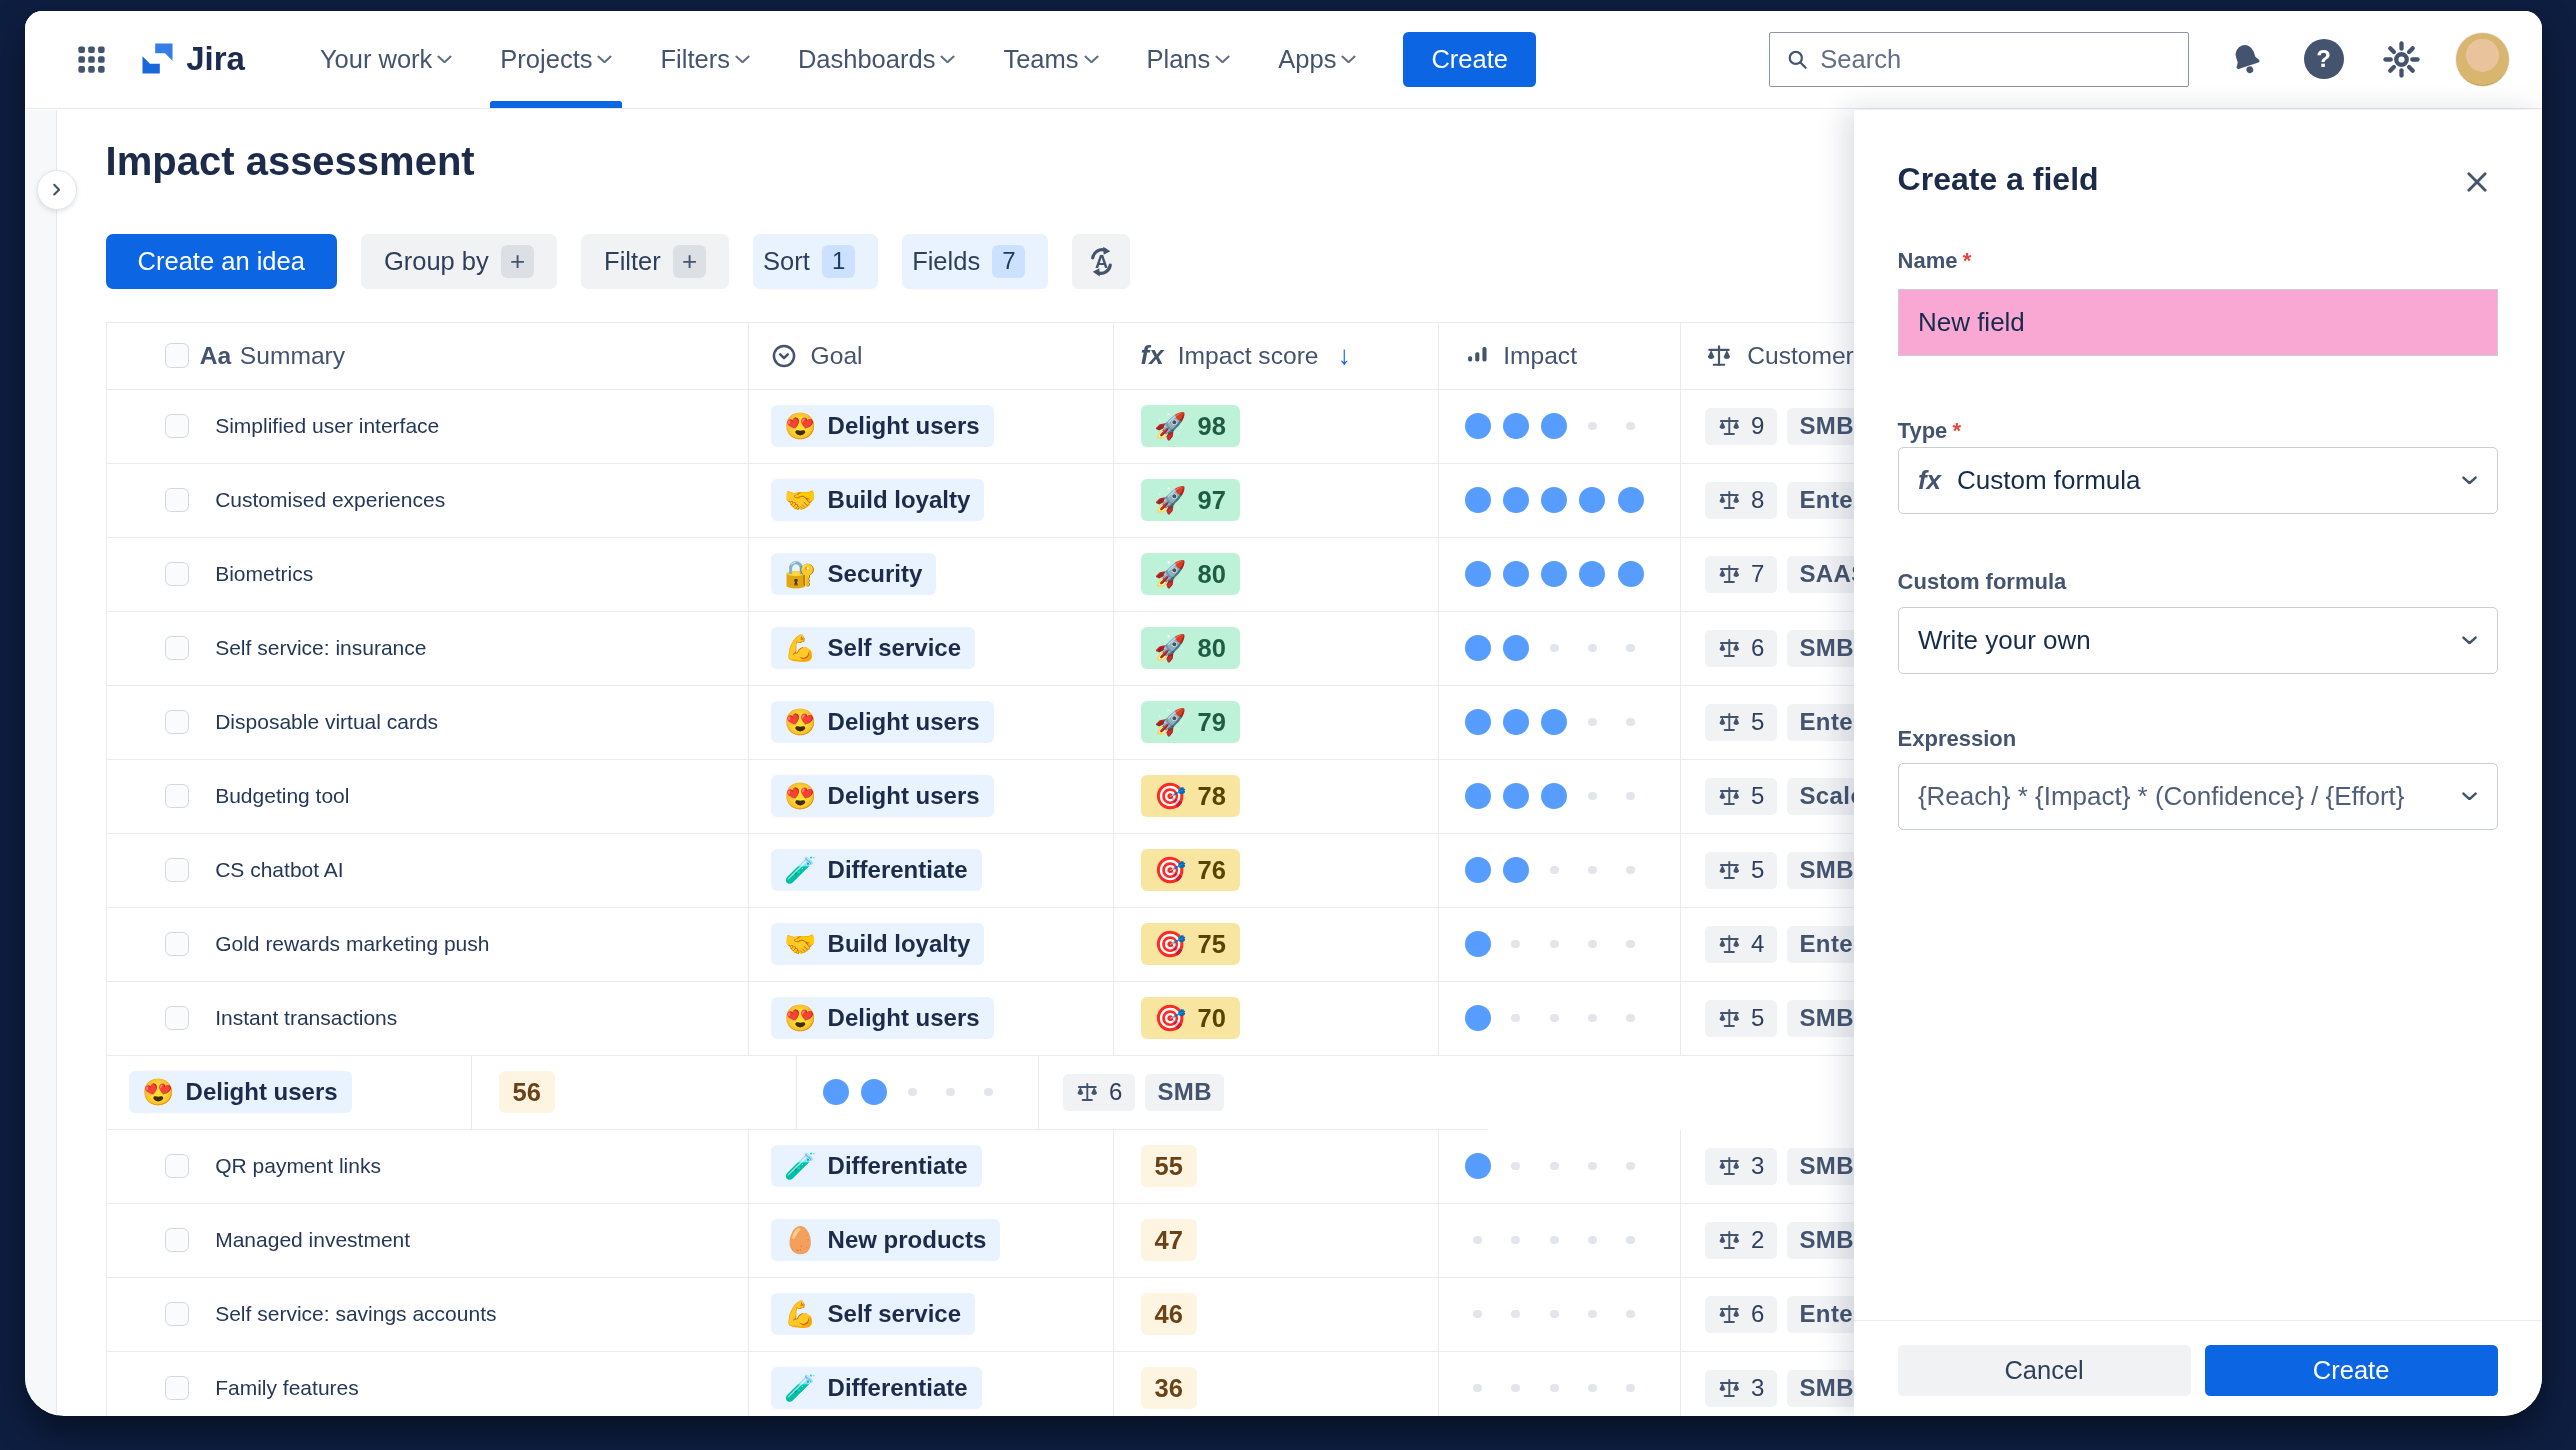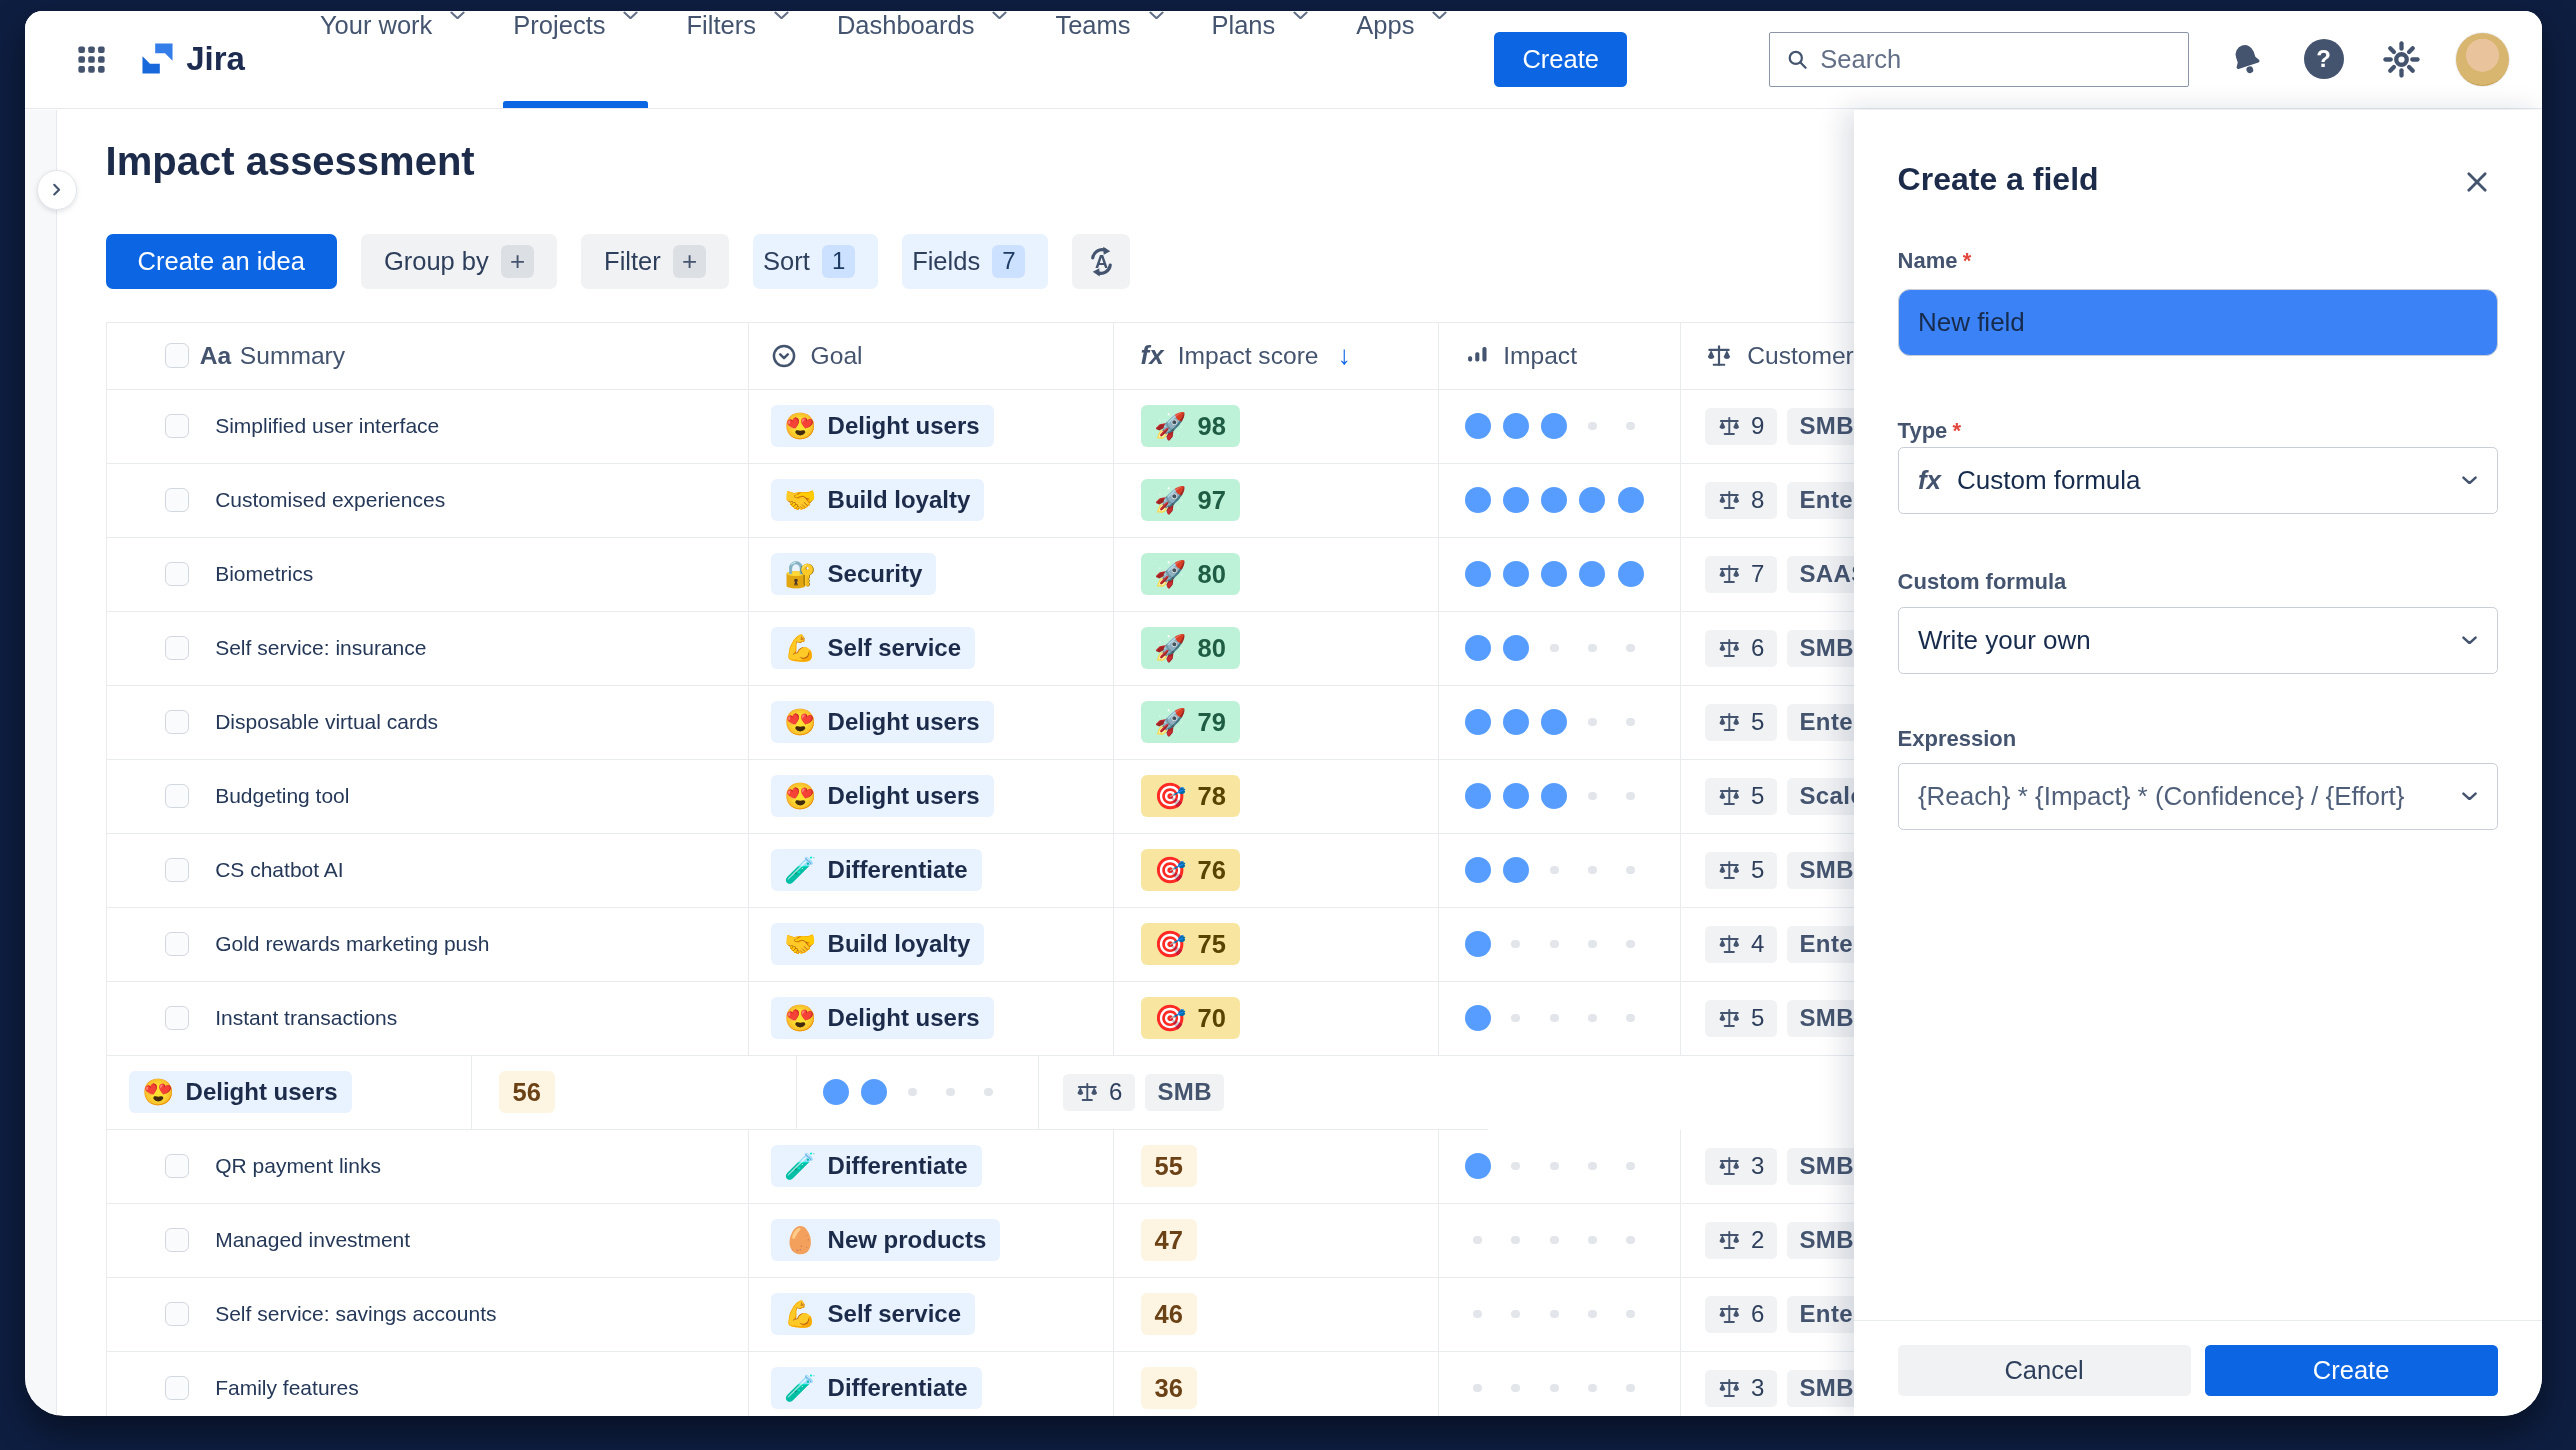--- a/index.html
+++ b/index.html
@@ -21,21 +21,21 @@
   .topnav {
     position:absolute; left:0; top:0; width:100%; height:98px;
     background:#fff; border-bottom:1.8px solid #E7E9EE;
     display:flex; align-items:center; padding:0 32px 0 49px;
   }
   .appgrid { width:35px; height:35px; flex:0 0 auto; cursor:pointer; }
   .logo { display:flex; gap:10.6px; margin-left:30px; }
   .logo-text { font-size:33px; font-weight:700; color:#1D2B50; }
   .nav-items { display:flex; align-items:center; height:100%; margin-left:51px; }
   .nav-item {
-    position:relative; height:100%; display:flex; gap:18px;
+    position:relative; height:100%; display:flex; align-items:center; gap:5px;
     padding:0 24px; font-size:25.5px; font-weight:500; color:#44546F; cursor:pointer;
     white-space:nowrap;
   }
   .nav-item.active::after {
     content:""; position:absolute; left:14px; right:14px; bottom:0; height:6.2px;
     background:#0C66E4; border-radius:2.6px 2.6px 0 0;
   }
   .chev { width:15px; height:8.8px; }
   .create-btn {
     margin-left:23px; background:#0C66E4; color:#fff; font-size:25.5px; font-weight:500;
@@ -145,23 +145,23 @@
     position:absolute; left:1829px; top:99px; width:688px; bottom:0; background:#fff;
     box-shadow:-8.8px 0 26px rgba(9,30,66,.14); z-index:10;
   }
   .panel-inner { position:absolute; left:44px; right:44px; top:0; bottom:0; }
   .panel-title { position:absolute; left:0; top:51px; font-size:32px; font-weight:600; color:#1C2B4A; }
   .panel-close { position:absolute; right:3.5px; top:55px; width:35px; height:35px; cursor:pointer;
     display:flex; align-items:center; justify-content:center; }
   .flabel { position:absolute; left:0; font-size:22px; font-weight:600; color:#44546F; }
   .req { color:#E2483D; margin-left:5.3px; }
   .finput {
-    position:absolute; left:0; width:100%; height:67px; border:1.8px solid #C8CDD6; border-radius:12px;
+    position:absolute; left:0; width:100%; height:67px; border:1.8px solid #C8CDD6; border-radius:0;
     font-size:26px; color:#172B4D; padding:0 19.3px; font-family:"Liberation Sans", sans-serif;
-    background:#3b82f6; outline:none;
+    background:#f9a8d4; outline:none;
   }
   .fselect {
     position:absolute; left:0; width:100%; height:67px; border:1.8px solid #C8CDD6; border-radius:5.3px;
     display:flex; align-items:center; gap:16px; padding:0 19.3px; font-size:26px; color:#172B4D;
     background:#fff; cursor:pointer;
   }
   .fselect .val { flex:1 1 auto; white-space:nowrap; overflow:hidden; }
   .fselect.muted .val { color:#505F79; }
   .panel-sep { position:absolute; left:-44px; right:-44px; top:1210px; height:1.8px; background:#EBECF0; }
   .panel-btns { position:absolute; left:0; right:0; top:1235px; display:flex; gap:14px; }

